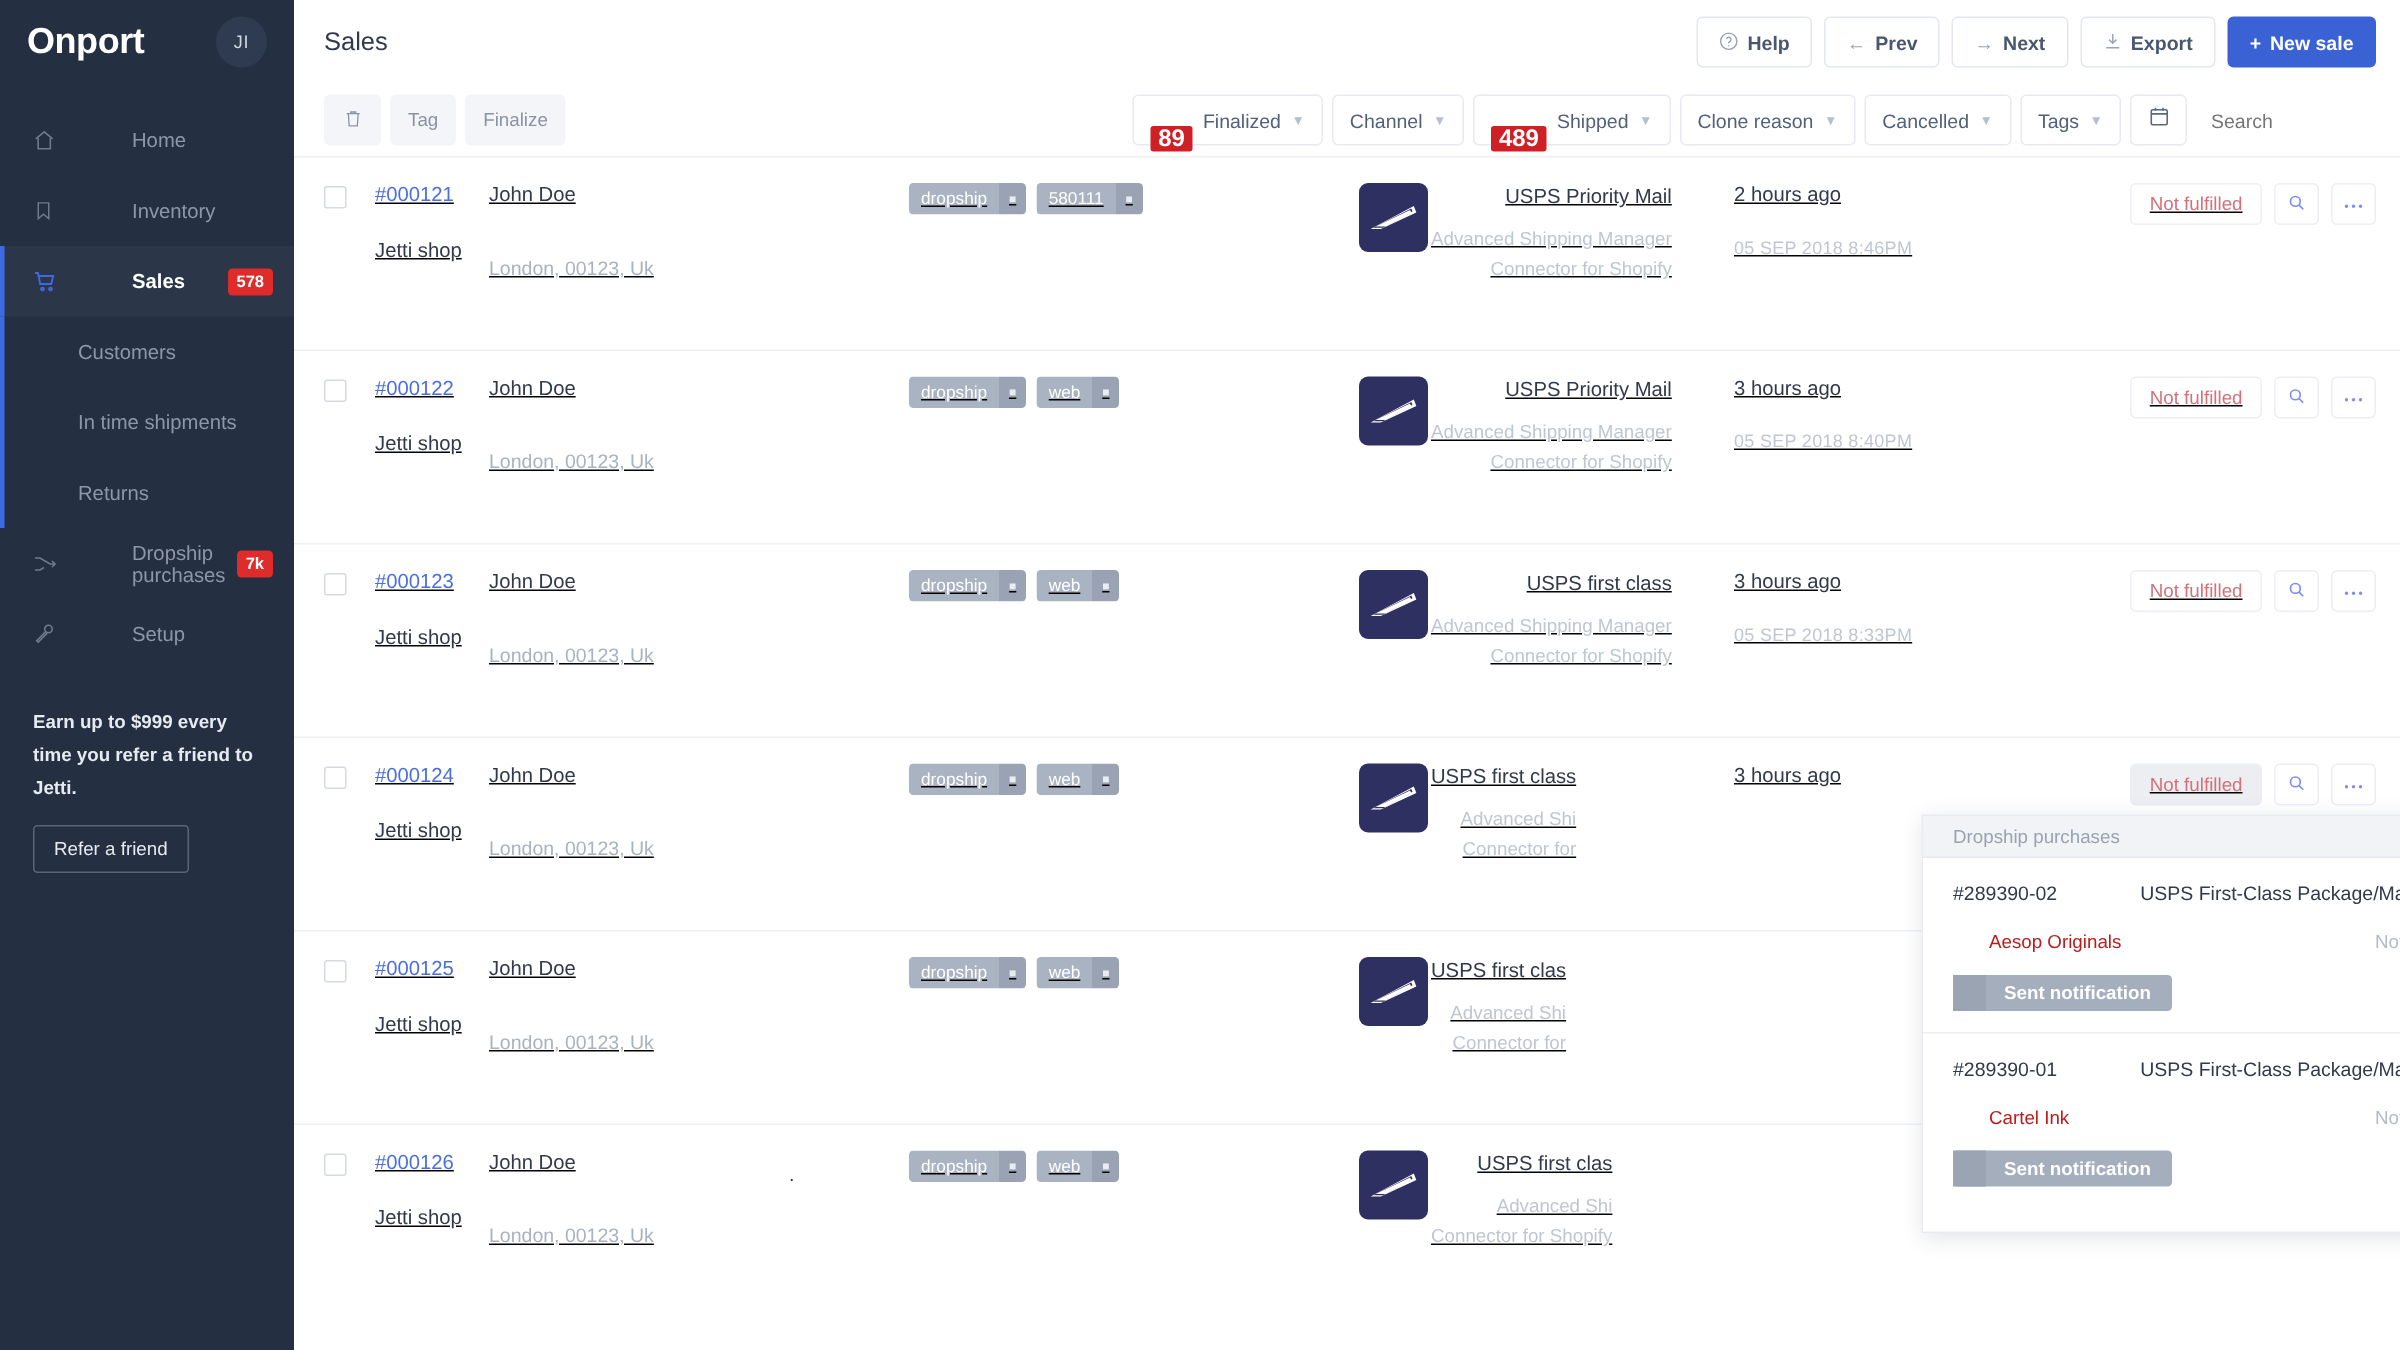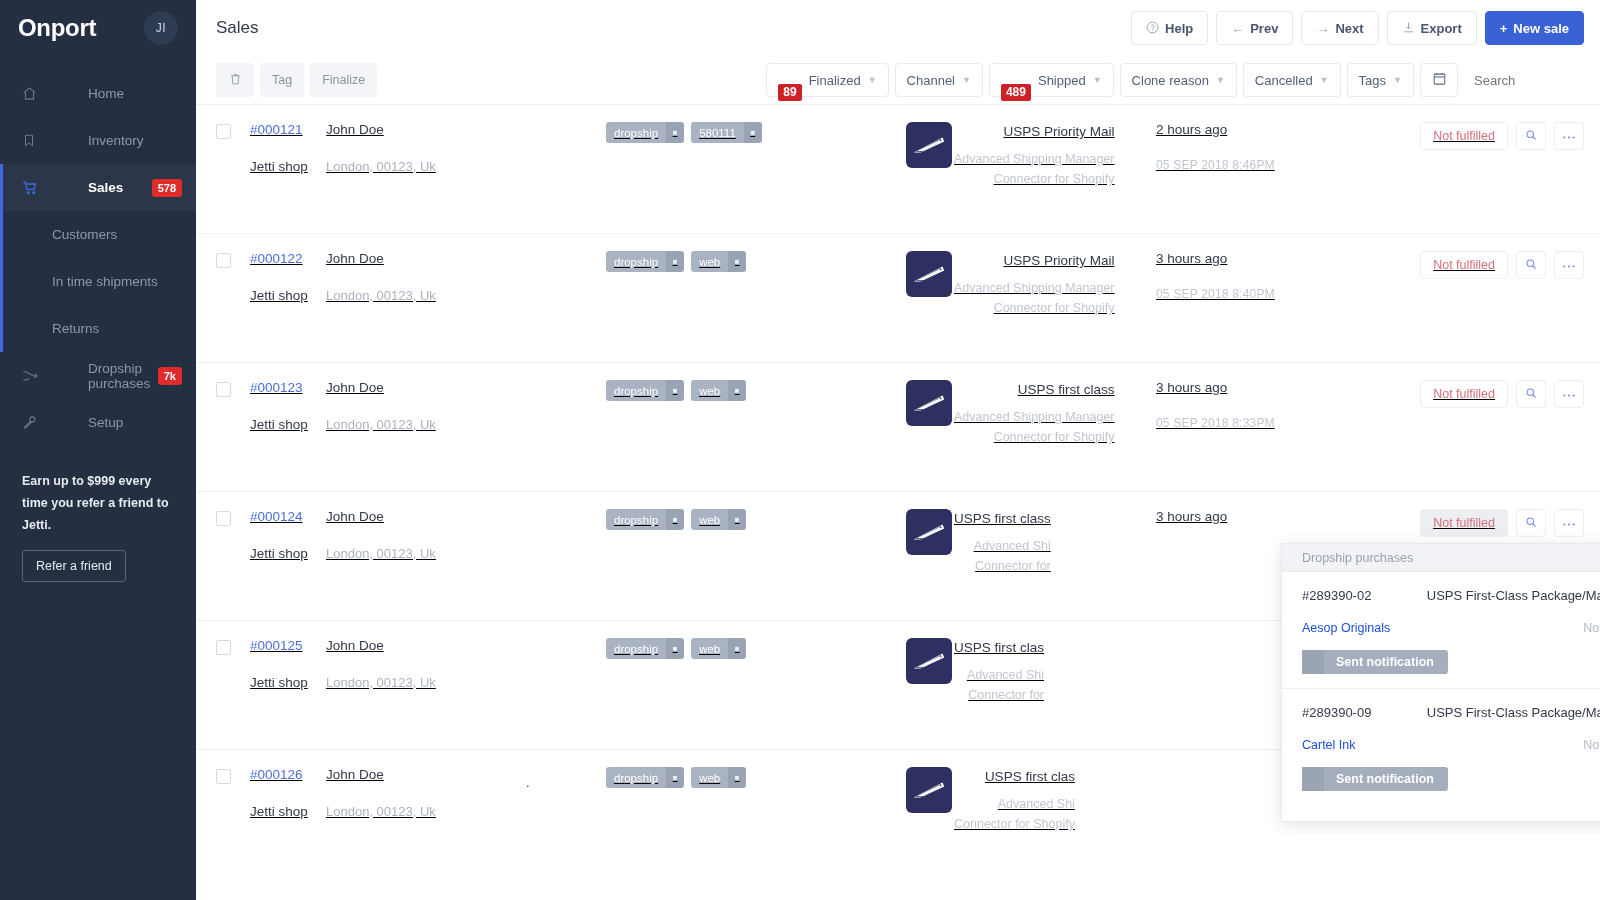--- a/index.html
+++ b/index.html
@@ -106,21 +106,21 @@
     color: #8b93a3; font-size: 12.5px; cursor: pointer; white-space: nowrap;
   }
   .fbtn.icon-only { width: 38px; justify-content: center; padding: 0; }
   .sel {
     height: 34px; display: flex; align-items: center; gap: 7px;
     padding: 0 11px; border: 1px solid #e7eaf0; border-radius: 4px;
     background: #fff; color: #53607a; font-size: 13px;
     cursor: pointer; white-space: nowrap;
   }
   .sel .cnt {
-    background: #cf2026; color: #fff; font-size: 12px; font-weight: 700;
+    background: #cf2026; color: #fff; font-size: 16px; font-weight: 700;
     border-radius: 2px; padding: 2px 5px; line-height: 13px; margin-top: 25px;
   }
   .caret { color: #b7bfcd; font-size: 9px; }
   .spacer { flex: 1; }
   .searchbox {
     height: 34px; width: 120px; display: flex; align-items: center;
     padding: 0 10px; color: #aeb6c4; font-size: 13px; cursor: text;
   }
   .cal-btn {
     height: 34px; width: 38px; border: 1px solid #e7eaf0; border-radius: 4px;
@@ -144,21 +144,21 @@
   .c-order { width: 76px; flex: 0 0 76px; margin-left: 19px; }
   .c-cust  { width: 280px; flex: 0 0 280px; }
   .c-tags  { width: 300px; flex: 0 0 300px; display: flex; gap: 7px; align-items: flex-start; }
   .c-ship  { width: 250px; flex: 0 0 250px; display: flex; gap: 2px; text-align: right; }
   .c-time  { width: 200px; flex: 0 0 200px; }
   .c-act   { flex: 1; display: flex; justify-content: flex-end; align-items: flex-start; gap: 8px; }
 
   .lnk { color: #4a6ee0; font-size: 13.5px; display: block; }
   .sub { color: #31394a; font-size: 13.5px; display: block; margin-top: 22px; }
   .nm  { color: #31394a; font-size: 13.5px; display: block; }
-  .addr{ color: #aab2c0; font-size: 13px; display: block; margin-top: 22px; }
+  .addr{ color: #aab2c0; font-size: 13px; display: block; margin-top: 34px; }
 
   .pill {
     display: flex; align-items: stretch; border-radius: 3px; overflow: hidden;
     height: 21px; font-size: 11.5px;
   }
   .pill .lbl {
     background: #aab3c2; color: #fff; padding: 0 8px;
     display: flex; align-items: center;
   }
   .pill .x {
@@ -195,21 +195,21 @@
   .popup-head {
     height: 28px; background: #f2f3f6; border-bottom: 1px solid #e8eaef;
     display: flex; align-items: center; padding: 0 20px;
     color: #9aa2b1; font-size: 12.5px;
   }
   .pgroup { padding: 16px 20px 14px 20px; border-bottom: 1px solid #edeef2; }
   .pgroup:last-child { border-bottom: none; }
   .prow { display: flex; justify-content: space-between; align-items: baseline; }
   .pid { color: #31394a; font-size: 13px; }
   .pserv { color: #31394a; font-size: 13px; }
-  .pvend { color: #1d4ed8; font-size: 12.5px; }
+  .pvend { color: #b91c1c; font-size: 12.5px; margin-left: 24px; }
   .pstat { color: #b3bac6; font-size: 12.5px; }
   .prow2 { margin-top: 18px; }
   .sentbtn {
     margin-top: 15px; height: 24px; display: inline-flex; align-items: center;
     background: #a5aebc; color: #ffffff; font-size: 12.5px; font-weight: 700;
     border-radius: 3px; padding: 0 14px 0 34px; cursor: pointer; position: relative;
   }
   .sentbtn::before {
     content: ""; position: absolute; left: 0; top: 0; bottom: 0; width: 22px;
     background: #9aa4b3;
@@ -783,21 +783,21 @@
         </div>
         <div class="prow prow2">
           <span class="pvend">Aesop Originals</span>
           <span class="pstat">Not shipped</span>
         </div>
         <div class="sentbtn">Sent notification</div>
       </div>
 
       <div class="pgroup">
         <div class="prow">
-          <span class="pid">#289390-09</span>
+          <span class="pid">#289390-01</span>
           <span class="pserv">USPS First-Class Package/Mail Parcel</span>
         </div>
         <div class="prow prow2">
           <span class="pvend">Cartel Ink</span>
           <span class="pstat">Not shipped</span>
         </div>
         <div class="sentbtn">Sent notification</div>
       </div>
     </div>
 

